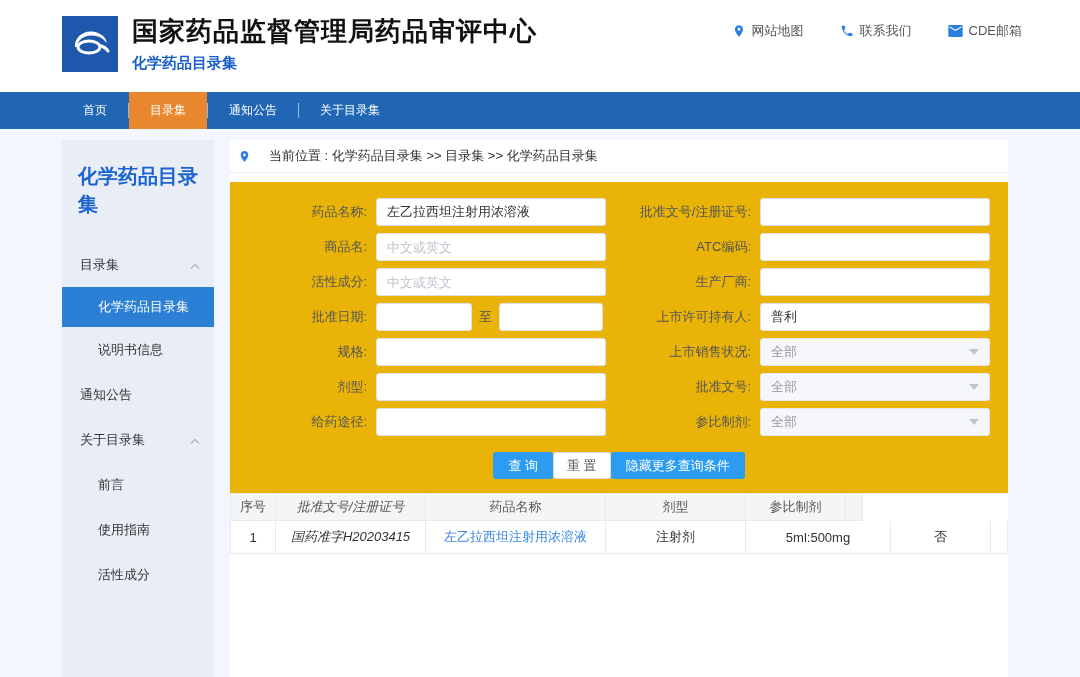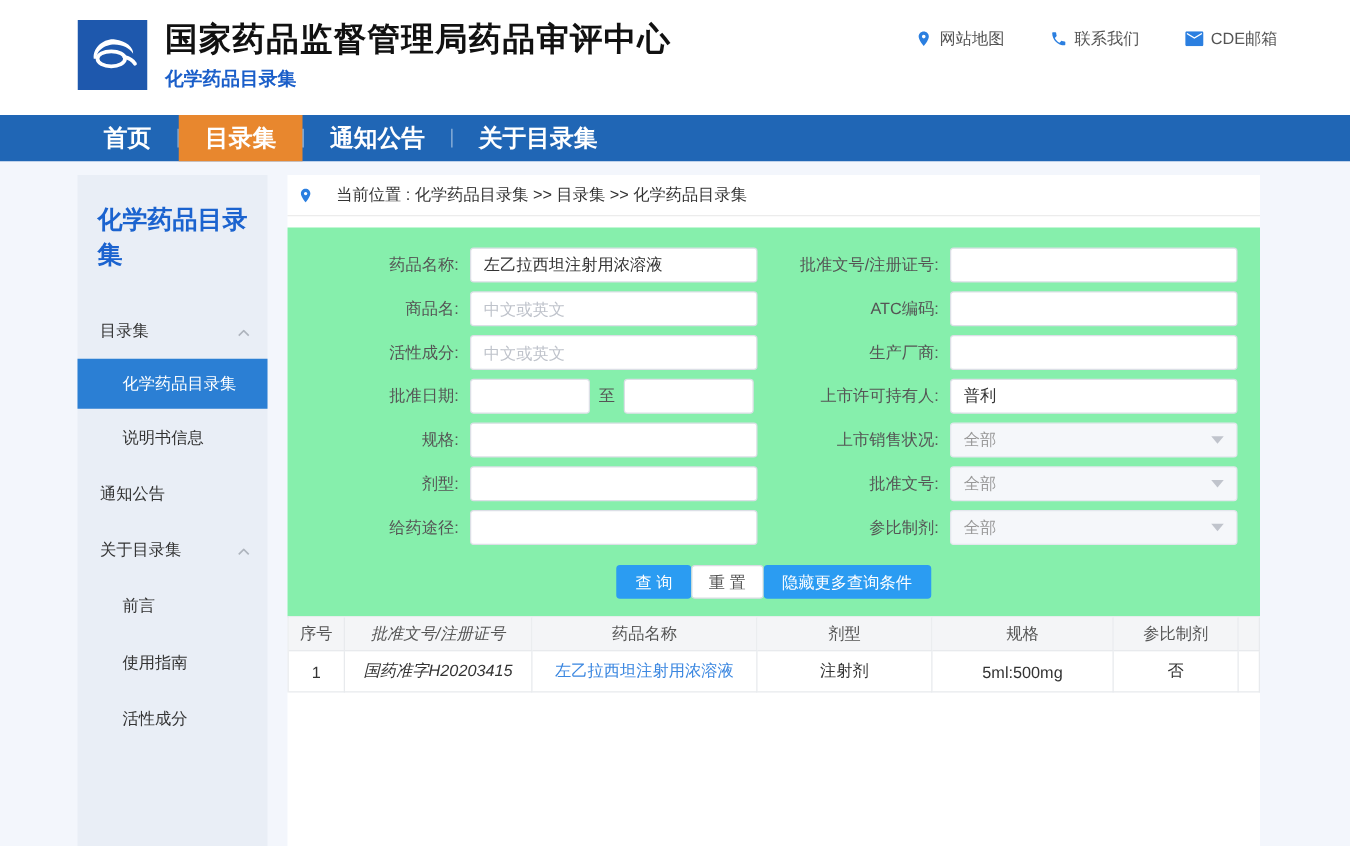--- a/index.html
+++ b/index.html
@@ -15,37 +15,37 @@
   .site-header { position: absolute; top: 0; left: 0; width: 1080px; height: 92px; background: #ffffff; }
   .logo { position: absolute; left: 62px; top: 16px; width: 56px; height: 56px; }
   .title-block { position: absolute; left: 132px; top: 14px; }
   .site-title { font-size: 26px; font-weight: bold; color: #111; letter-spacing: 1px; }
   .site-subtitle { margin-top: 5px; font-size: 15px; font-weight: bold; color: #1a5ec9; }
   .header-links { position: absolute; right: 58px; top: 22px; display: flex; gap: 36px; align-items: center; }
   .hlink { display: flex; align-items: center; gap: 6px; font-size: 13px; color: #555; text-decoration: none; cursor: pointer; }
 
   
   .main-nav { position: absolute; top: 92px; left: 0; width: 1080px; height: 37px; background: #2066b5; display: flex; align-items: stretch; padding-left: 62px; }
-  .nav-item { display: flex; align-items: center; padding: 0 21px; color: #fff; font-size: 19px; font-weight: bold; cursor: pointer; text-decoration: none; }
+  .nav-item { display: flex; align-items: center; padding: 0 21px; color: #fff; font-size: 12px; font-weight: normal; cursor: pointer; text-decoration: none; }
   .nav-item.active { background: #e8872e; }
   .nav-sep { width: 1px; height: 15px; background: rgba(255,255,255,.55); align-self: center; }
 
   
   .sidebar { position: absolute; left: 62px; top: 140px; width: 152px; bottom: 0; background: #e9eef6; }
   .sidebar-title { padding: 22px 14px 24px 16px; font-size: 20px; line-height: 1.4; font-weight: bold; color: #1b63cf; }
   .menu-item { position: relative; height: 45px; display: flex; align-items: center; padding-left: 18px; font-size: 13px; color: #333; cursor: pointer; }
   .menu-item.sub { padding-left: 36px; }
   .menu-item.active { background: #2b7fd4; color: #fff; height: 40px; }
   .chev { position: absolute; right: 14px; top: 50%; transform: translateY(-50%); }
 
   
   .main { position: absolute; left: 230px; top: 140px; width: 778px; bottom: 0; background: #fff; }
   .breadcrumb { height: 33px; display: flex; align-items: center; gap: 18px; padding-left: 8px; border-bottom: 1px solid #ececec; font-size: 13px; color: #333; }
 
-  .search-panel { background: #86efac; margin-top: 9px; padding: 16px 0 14px; }
+  .search-panel { background: #eab308; margin-top: 9px; padding: 16px 0 14px; }
   .form-grid { display: flex; }
   .form-col { display: flex; flex-direction: column; gap: 7px; }
   .form-col.left { margin-left: 28px; }
   .form-col.right { margin-left: 26px; }
   .form-row { display: flex; align-items: center; height: 28px; }
   .form-label { text-align: right; padding-right: 9px; font-size: 13px; color: #555; flex-shrink: 0; }
   .form-col.left .form-label { width: 118px; }
   .form-col.right .form-label { width: 128px; }
   .text-input { width: 230px; height: 28px; border: 1px solid #dcdfe6; border-radius: 3px; padding: 0 10px; font-size: 13px; color: #333; background: #fff; outline: none; }
   .text-input::placeholder { color: #bfc3cb; }
@@ -236,21 +236,20 @@
       <button class="btn primary">隐藏更多查询条件</button>
     </div>
   </div>
 
   <div class="result-table">
     <div class="trow head">
       <div class="tcell c0">序号</div>
       <div class="tcell c1">批准文号/注册证号</div>
       <div class="tcell c2">药品名称</div>
       <div class="tcell c3">剂型</div>
-      <div class="tcell c4">规格</div>
       <div class="tcell c5">参比制剂</div>
       <div class="tcell c6"></div>
     </div>
     <div class="trow">
       <div class="tcell c0">1</div>
       <div class="tcell c1">国药准字H20203415</div>
       <div class="tcell c2">
         <a class="drug-link">左乙拉西坦注射用浓溶液</a>
       </div>
       <div class="tcell c3">注射剂</div>

